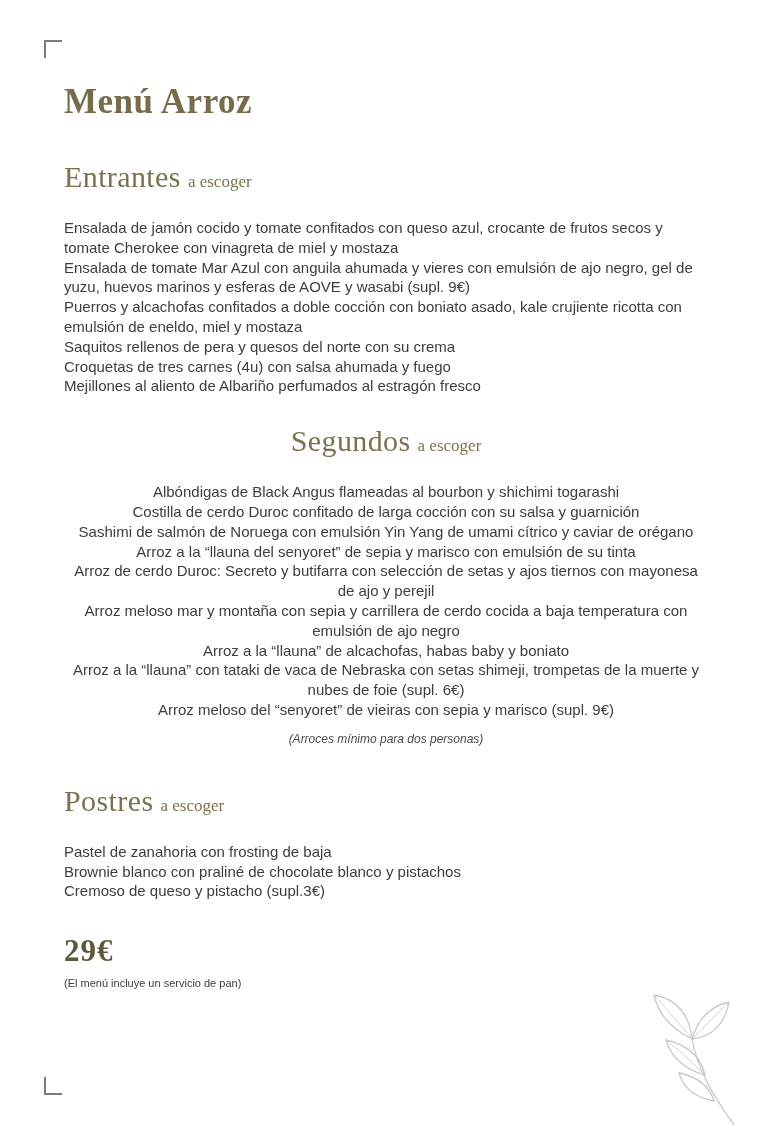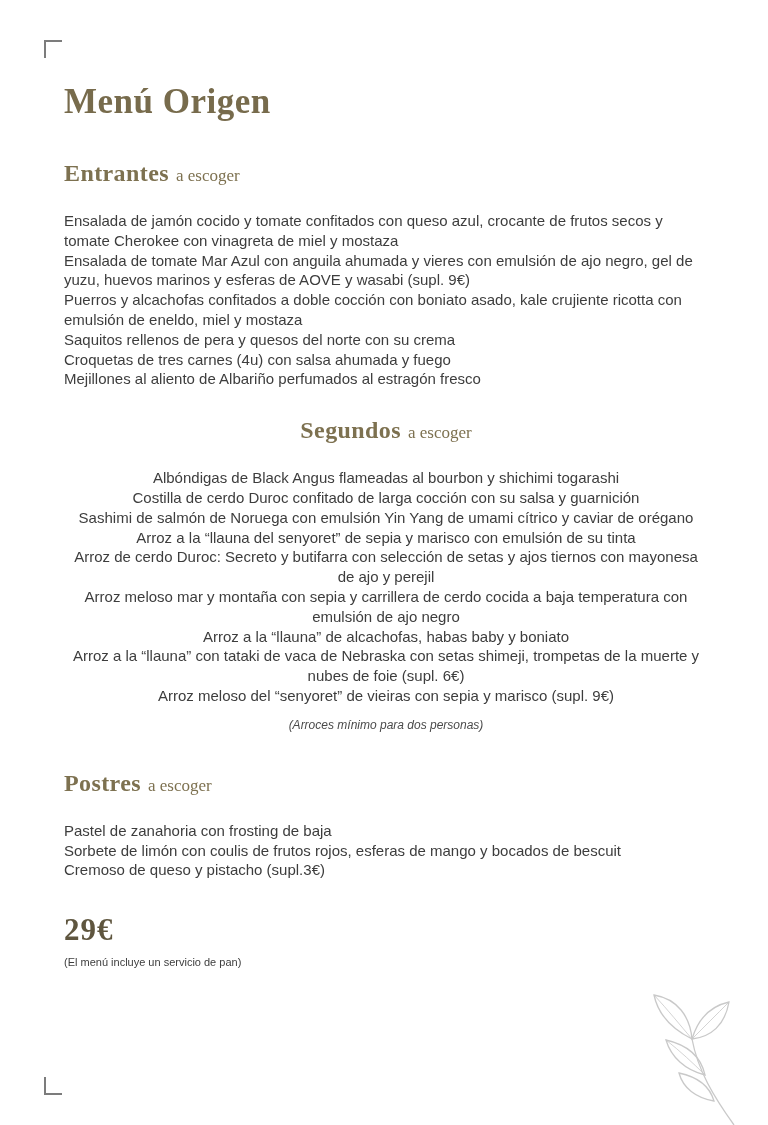--- a/index.html
+++ b/index.html
@@ -40,21 +40,21 @@
     margin: 82px 0 0 0;
     font-family: "Liberation Serif", serif;
     font-weight: 700; font-size: 35px; letter-spacing: 0.5px;
     color: #776b4c;
   }
   section { display: block; }
   .sec-entrantes { margin-top: 38px; }
   .sec-segundos  { margin-top: 28px; text-align: center; }
   .sec-postres   { margin-top: 38px; }
   .sec-head { margin: 0; font-family: "Liberation Serif", serif; color: #7d7150; }
-  .sec-head .h   { font-weight: 700; font-size: 24px; letter-spacing: 0.4px; }
+  .sec-head .h   { font-weight: 400; font-size: 30px; letter-spacing: 0.4px; }
   .sec-head .sub { font-weight: 400; font-size: 17px; margin-left: 7px; }
   .items { margin-top: 24px; }
   .menu-item {
     font-size: 15px; line-height: 19.8px; color: #3d3d3d;
   }
   .rice-note {
     margin-top: 12px;
     font-size: 12px; font-style: italic; color: #4a4a4a;
   }
   .price {
@@ -72,21 +72,21 @@
 <body>
 
 <div class="page">
 
   <div class="corner corner-tl"></div>
   <div class="corner corner-bl"></div>
 
 
   <div class="content">
 
-    <h1 class="title">Menú Origen</h1>
+    <h1 class="title">Menú Arroz</h1>
 
     <section class="sec-entrantes">
       <h2 class="sec-head">
         <span class="h">Entrantes</span><span class="sub">a escoger</span>
       </h2>
       <div class="items">
           <div class="menu-item">Ensalada de jamón cocido y tomate confitados con queso azul, crocante de frutos secos y tomate Cherokee con vinagreta de miel y mostaza</div>
           <div class="menu-item">Ensalada de tomate Mar Azul con anguila ahumada y vieres con emulsión de ajo negro, gel de yuzu, huevos marinos y esferas de AOVE y wasabi (supl. 9€)</div>
           <div class="menu-item">Puerros y alcachofas confitados a doble cocción con boniato asado, kale crujiente ricotta con emulsión de eneldo, miel y mostaza</div>
           <div class="menu-item">Saquitos rellenos de pera y quesos del norte con su crema</div>
@@ -112,21 +112,21 @@
         </div>
       <div class="rice-note">(Arroces mínimo para dos personas)</div>
     </section>
 
     <section class="sec-postres">
       <h2 class="sec-head">
         <span class="h">Postres</span><span class="sub">a escoger</span>
       </h2>
       <div class="items">
           <div class="menu-item">Pastel de zanahoria con frosting de baja</div>
-          <div class="menu-item">Sorbete de limón con coulis de frutos rojos, esferas de mango y bocados de bescuit</div>
+          <div class="menu-item">Brownie blanco con praliné de chocolate blanco y pistachos</div>
           <div class="menu-item">Cremoso de queso y pistacho (supl.3€)</div>
         </div>
     </section>
 
     <div class="price">29€</div>
     <div class="price-note">(El menú incluye un servicio de pan)</div>
 
   </div>
 
   <svg class="leaves" width="150" height="140" viewBox="0 0 150 140">

